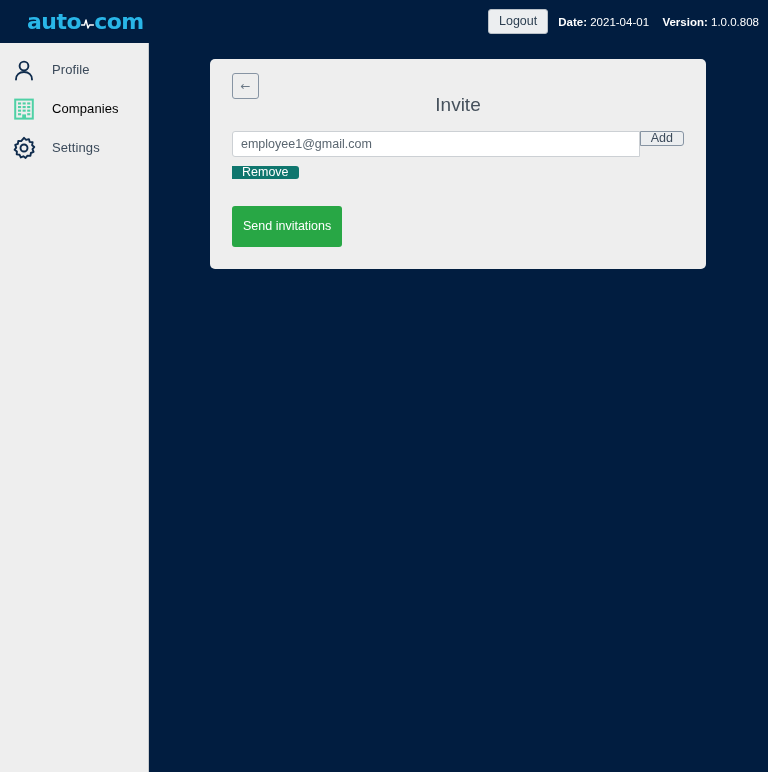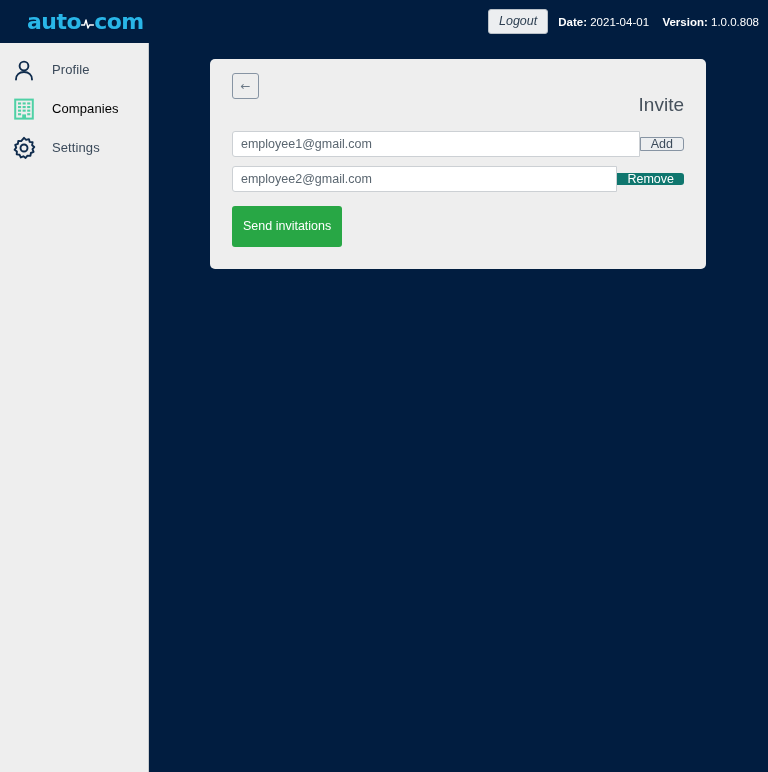--- a/index.html
+++ b/index.html
@@ -59,21 +59,20 @@
   .logout-btn {
     background: #eceef0;
     border: 1px solid #b9c0c7;
     border-radius: 3px;
     color: #2c3e50;
     font-size: 12.5px;
     padding: 4px 10px;
     line-height: 1.25;
     cursor: pointer;
     font-family: "Liberation Sans", sans-serif;
-    font-style: italic;
   }
 
   .meta {
     font-size: 11.5px;
     color: #ffffff;
     white-space: nowrap;
   }
   .meta b { font-weight: bold; }
   .meta .sep { display: inline-block; width: 7px; }
 
@@ -144,31 +143,31 @@
     font-size: 12px;
     line-height: 1;
     display: flex;
     align-items: center;
     justify-content: center;
     cursor: pointer;
     font-family: "DejaVu Sans", sans-serif;
   }
 
   .card-title {
-    text-align: right;
+    text-align: center;
     font-size: 19px;
     font-weight: normal;
     color: #46515c;
     margin-top: -5px;
     margin-bottom: 15px;
   }
 
   .invite-row {
     display: flex;
-    align-items: center;
+    align-items: flex-start;
     margin-bottom: 9px;
     height: 26px;
   }
 
   .invite-input {
     flex: 1 1 auto;
     border: 1px solid #ccd0d4;
     background: #ffffff;
     border-radius: 3px 0 0 3px;
     padding: 0 8px;
@@ -298,19 +297,18 @@
     <button class="back-btn">←</button>
 
     <h1 class="card-title">Invite</h1>
 
     <div class="invite-row">
       <input class="invite-input" type="text" value="employee1@gmail.com" style="">
       <button class="row-btn add">Add</button>
     </div>
 
     <div class="invite-row">
-      <input class="invite-input" type="text" value="employee2@gmail.com" style="">
       <button class="row-btn remove">Remove</button>
     </div>
 
     <button class="send-btn">Send invitations</button>
   </section>
 </main>
 
 </body></html>

